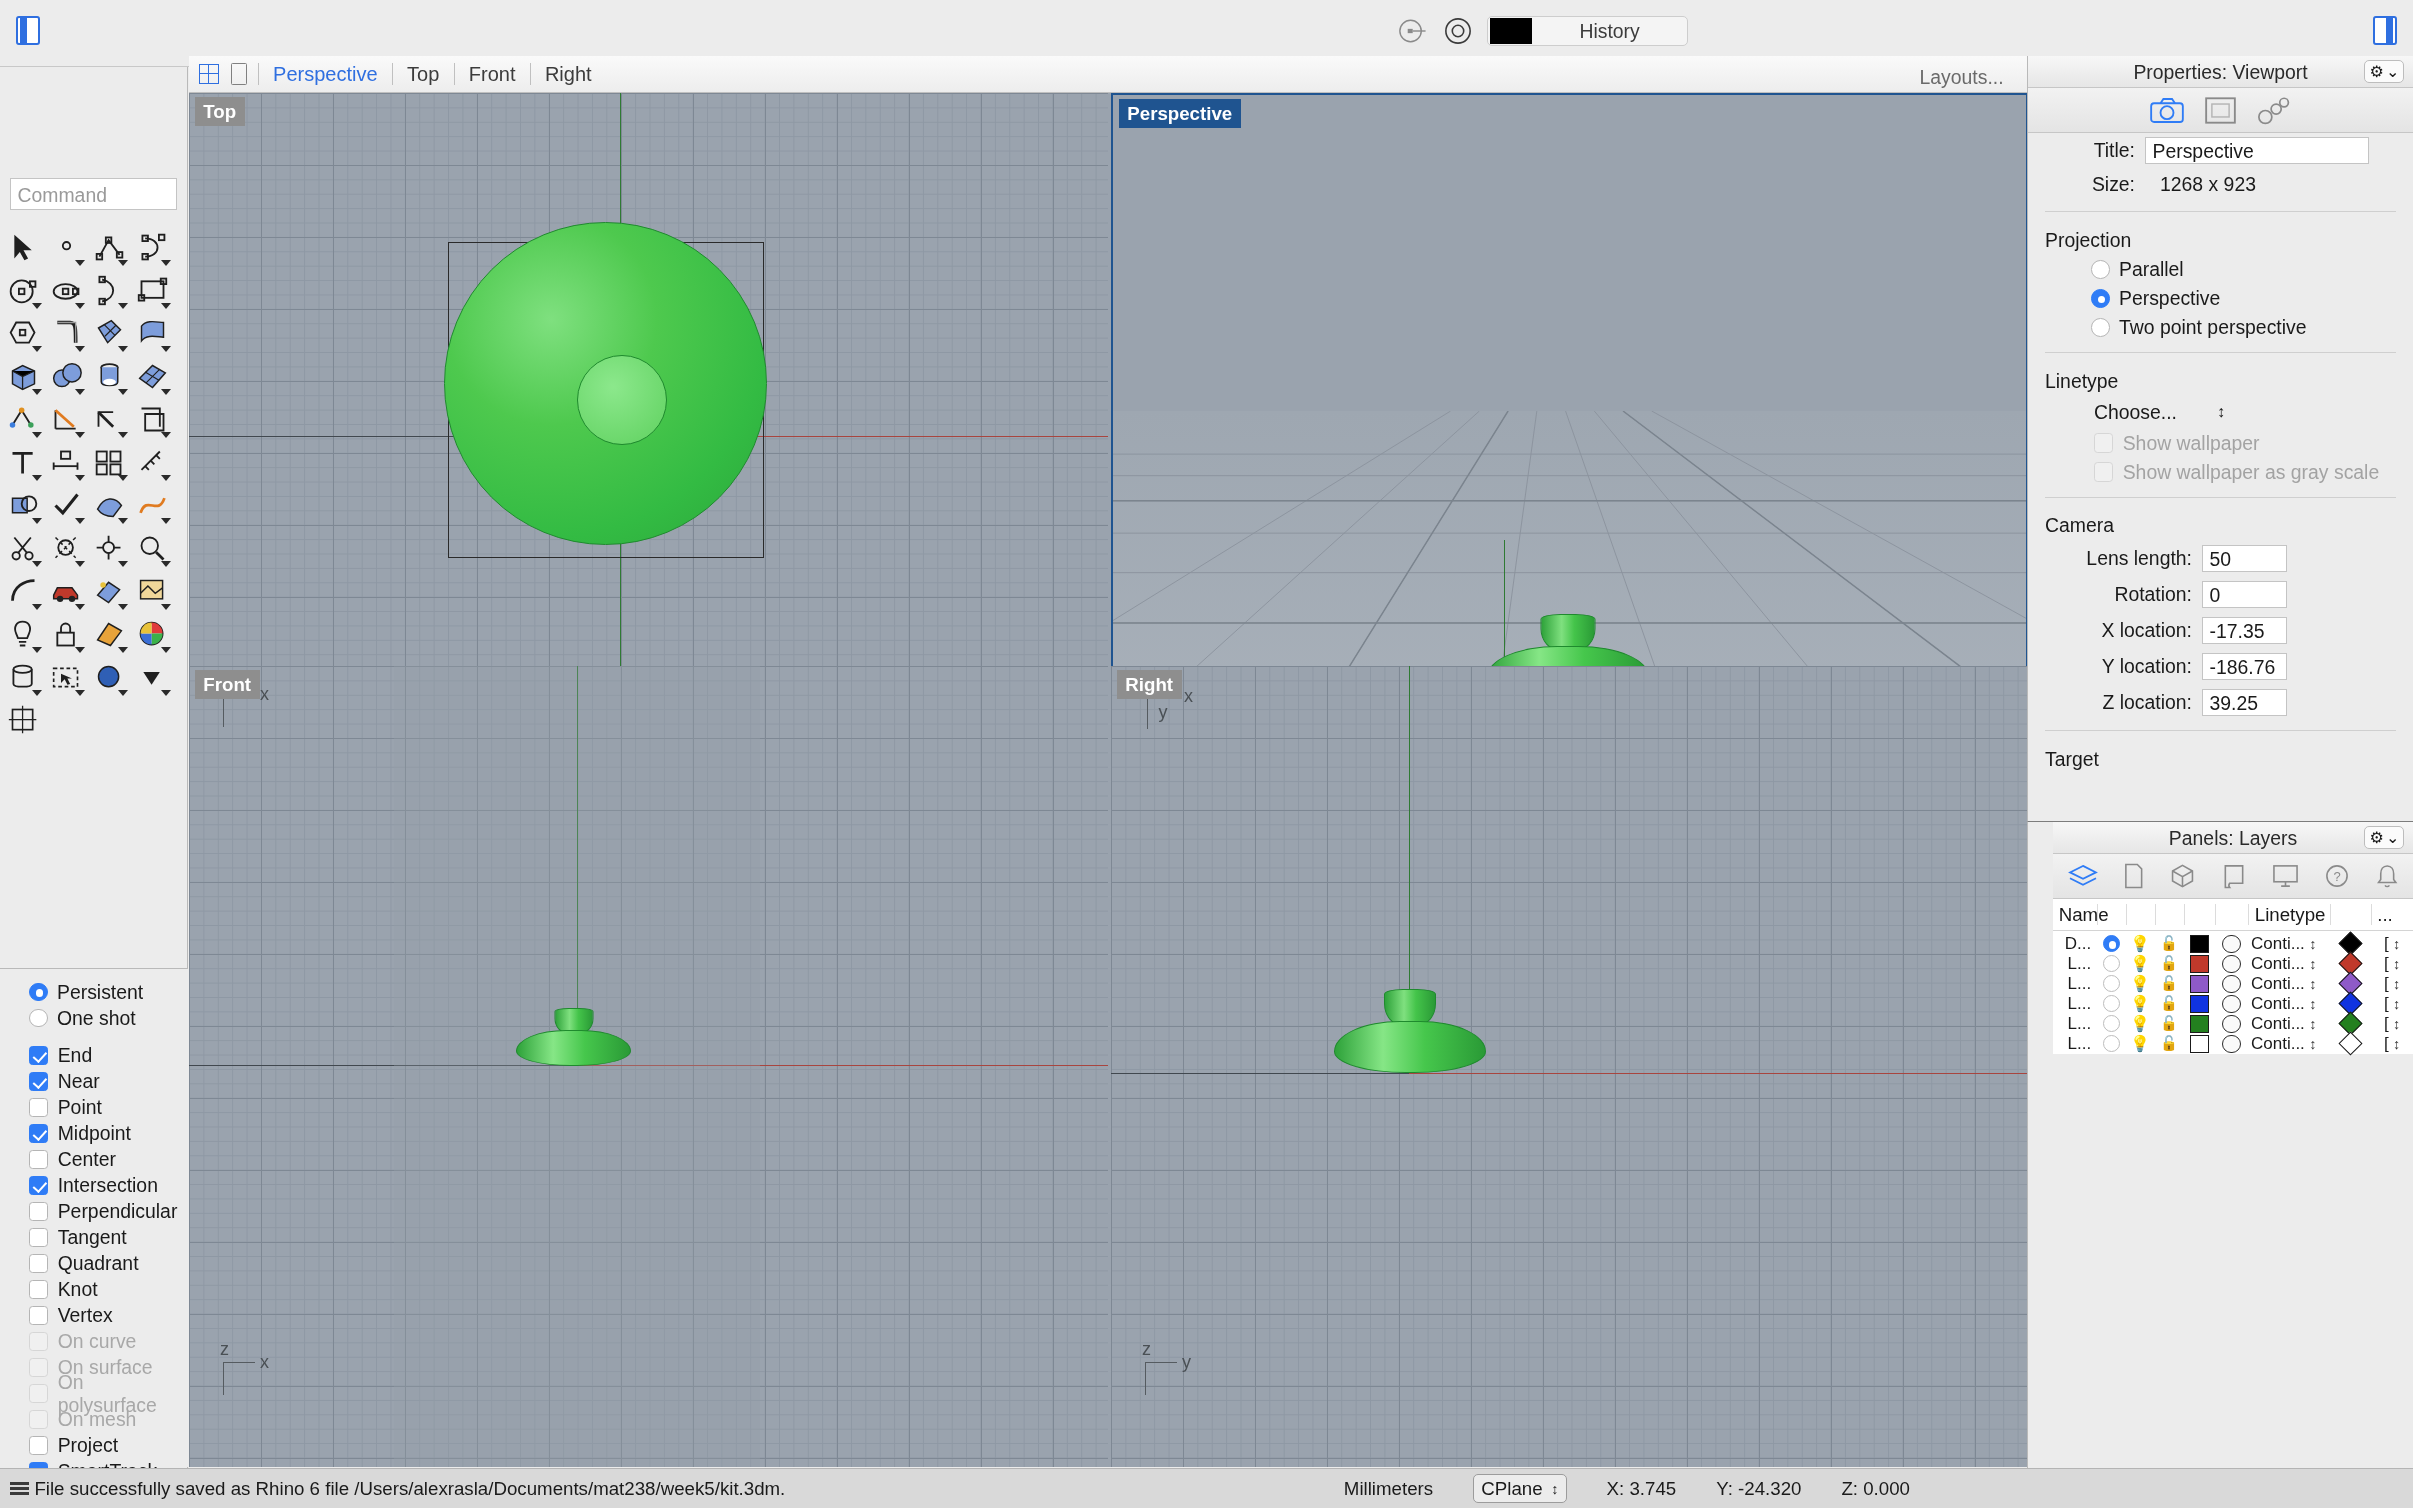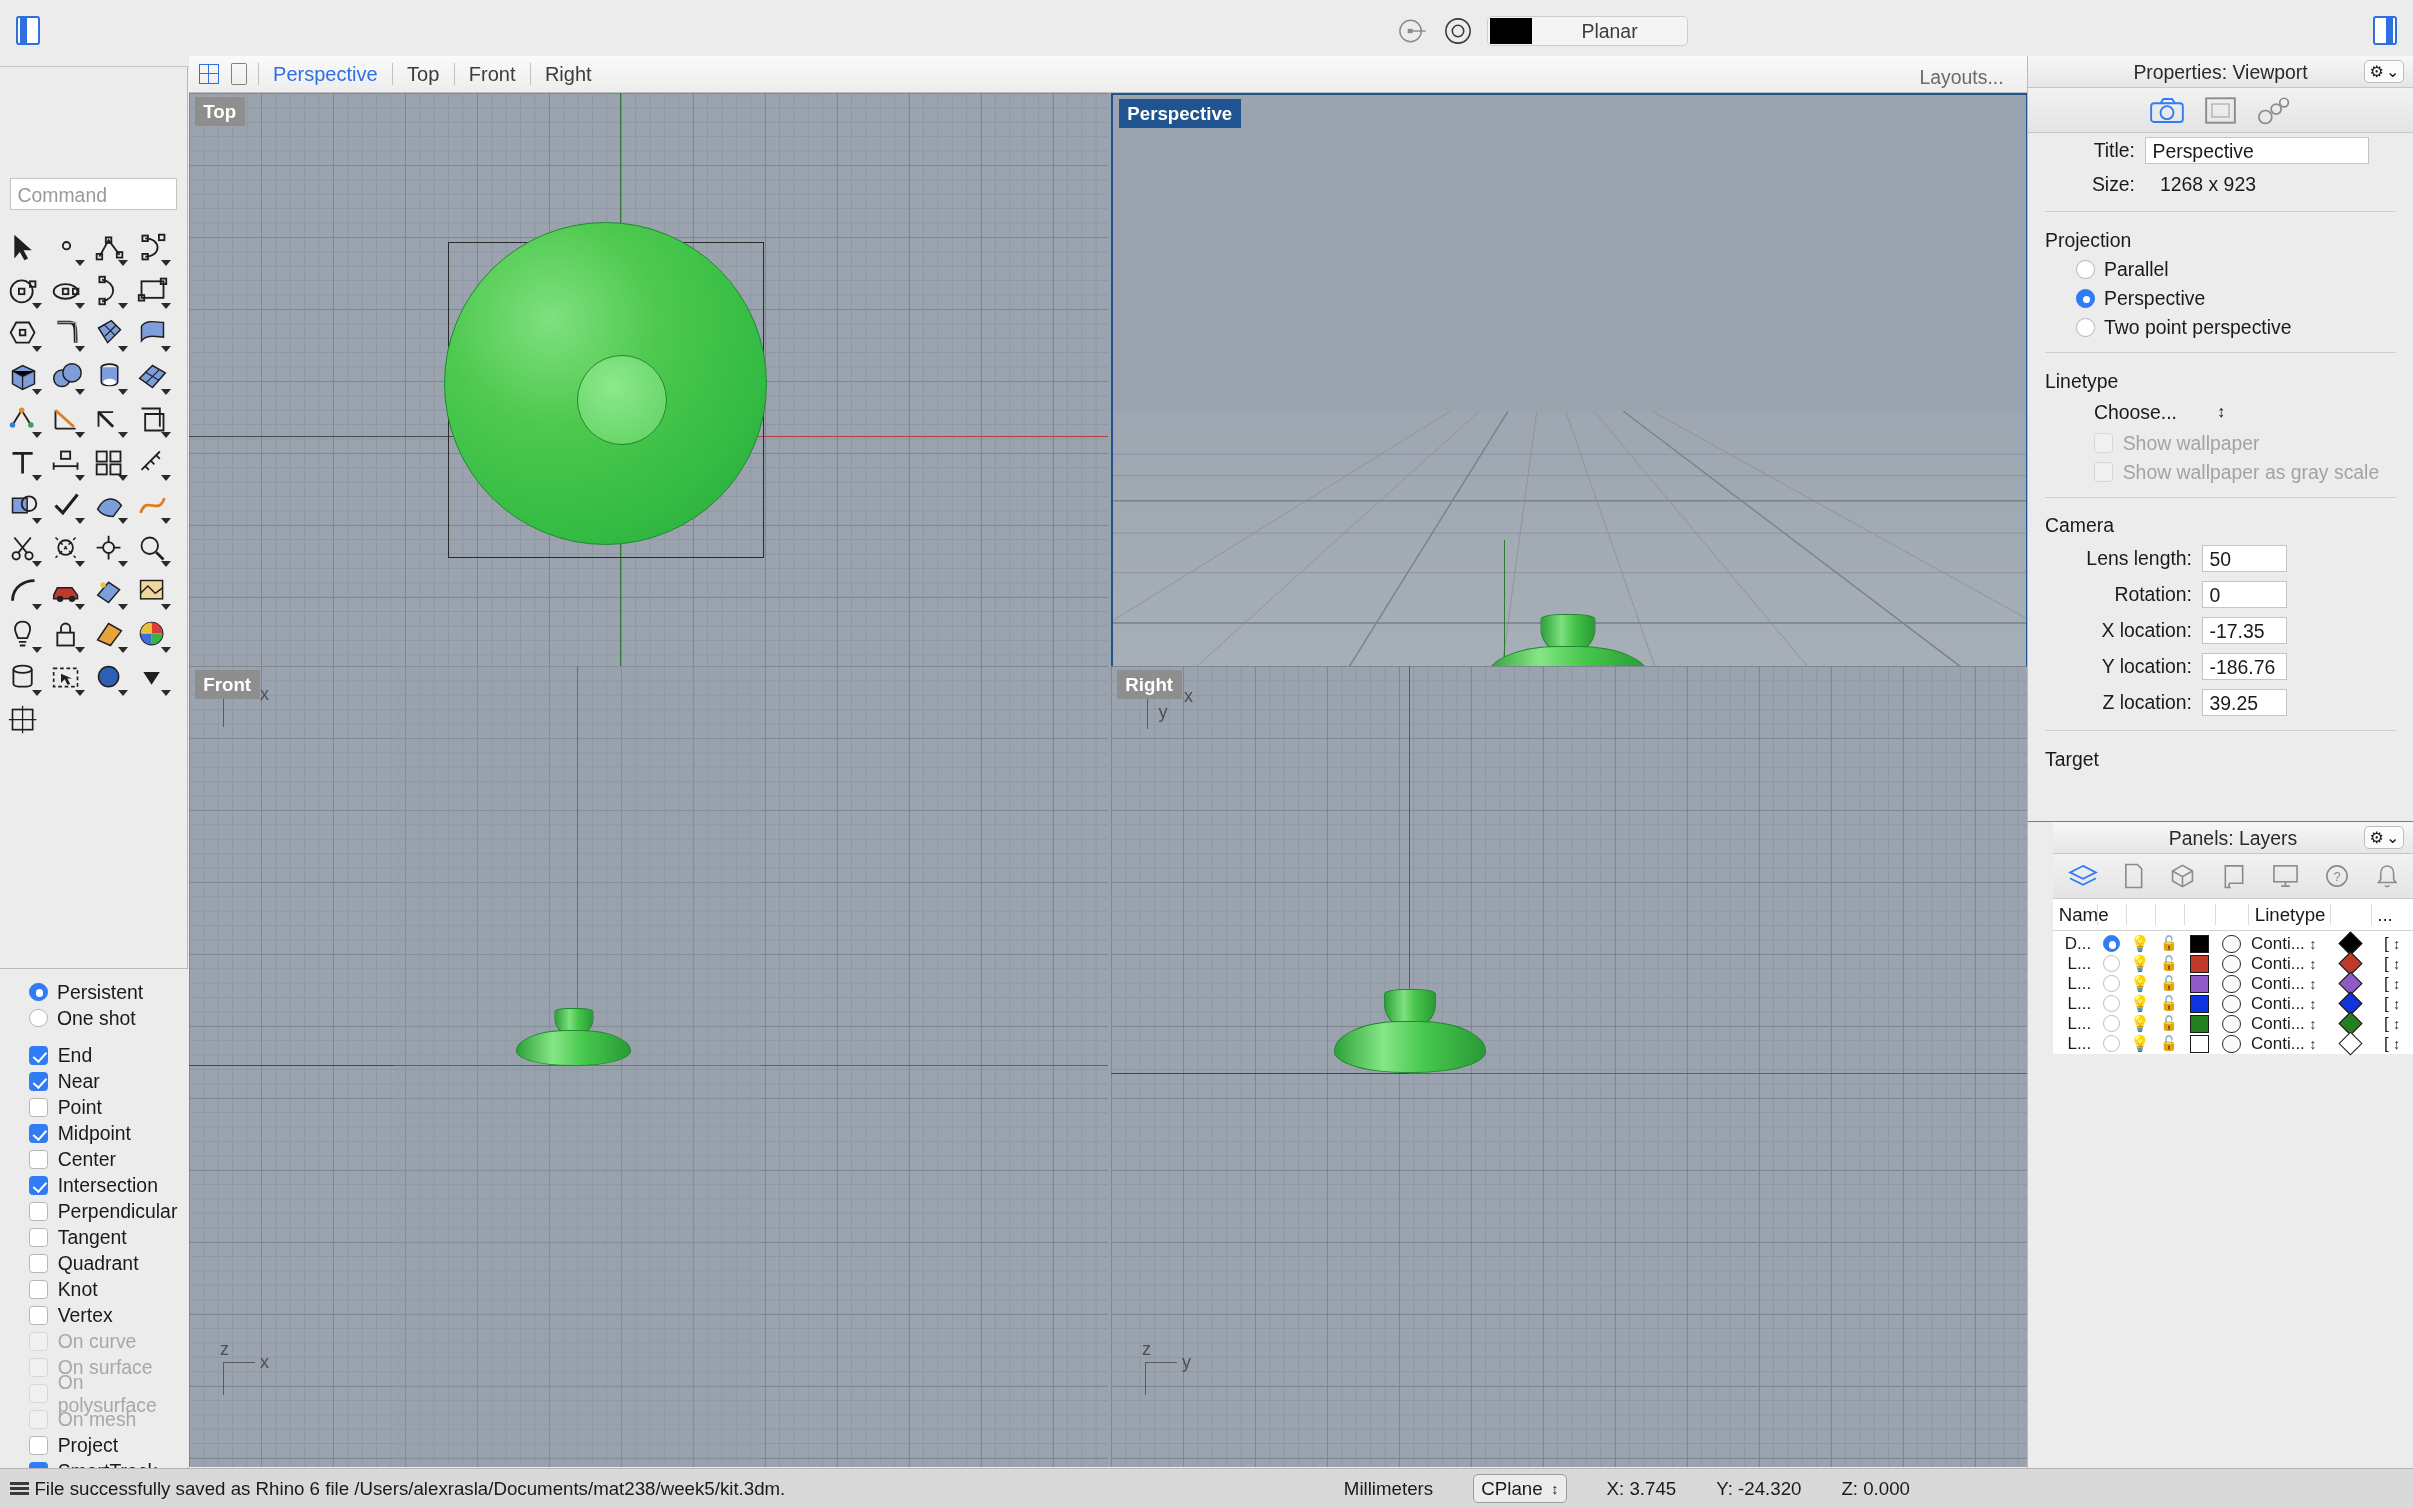--- a/index.html
+++ b/index.html
@@ -183,21 +183,21 @@
         <line x1="22" y1="21" x2="40" y2="21" stroke="#8a8a8a" stroke-width="2"></line>
       </svg>
       <svg class="circ-ic" viewBox="0 0 42 42">
         <circle cx="21" cy="21" r="17" fill="none" stroke="#3a3a3a" stroke-width="2.2"></circle>
         <circle cx="21" cy="21" r="8" fill="none" stroke="#3a3a3a" stroke-width="2.2"></circle>
       </svg>
     </div>
 
     <div class="layersel">
       <div class="sw"></div>
-      <div class="lbl">Planar</div>
+      <div class="lbl">History</div>
     </div>
   </div>
 
   <div class="vtabs">
     <div class="vt-icon"></div>
     <div class="vt-icon2"></div>
     <div class="sep"></div>
     <div class="vt act">Perspective</div>
     <div class="sep"></div>
     <div class="vt">Top</div>
@@ -758,21 +758,21 @@
       <div class="plab" style="width:90px">Title:</div>
       <div class="pin" style="width:224px;margin-left:10px;">Perspective</div>
     </div>
     <div class="prow">
       <div class="plab" style="width:90px">Size:</div>
       <div style="margin-left:25px;">1268 x 923</div>
     </div>
 
     <div class="hr"></div>
     <div class="sect">Projection</div>
-    <div id="projopts" style="padding-left:48px;text-align:right;">
+    <div id="projopts" style="padding-left:63px;text-align:right;">
         <div class="orow" style="height: 29px;">
           <div class="rdo"></div>
           <span>Parallel</span>
         </div>
         <div class="orow" style="height: 29px;">
           <div class="rdo on"></div>
           <span>Perspective</span>
         </div>
         <div class="orow" style="height: 29px;">
           <div class="rdo"></div>

